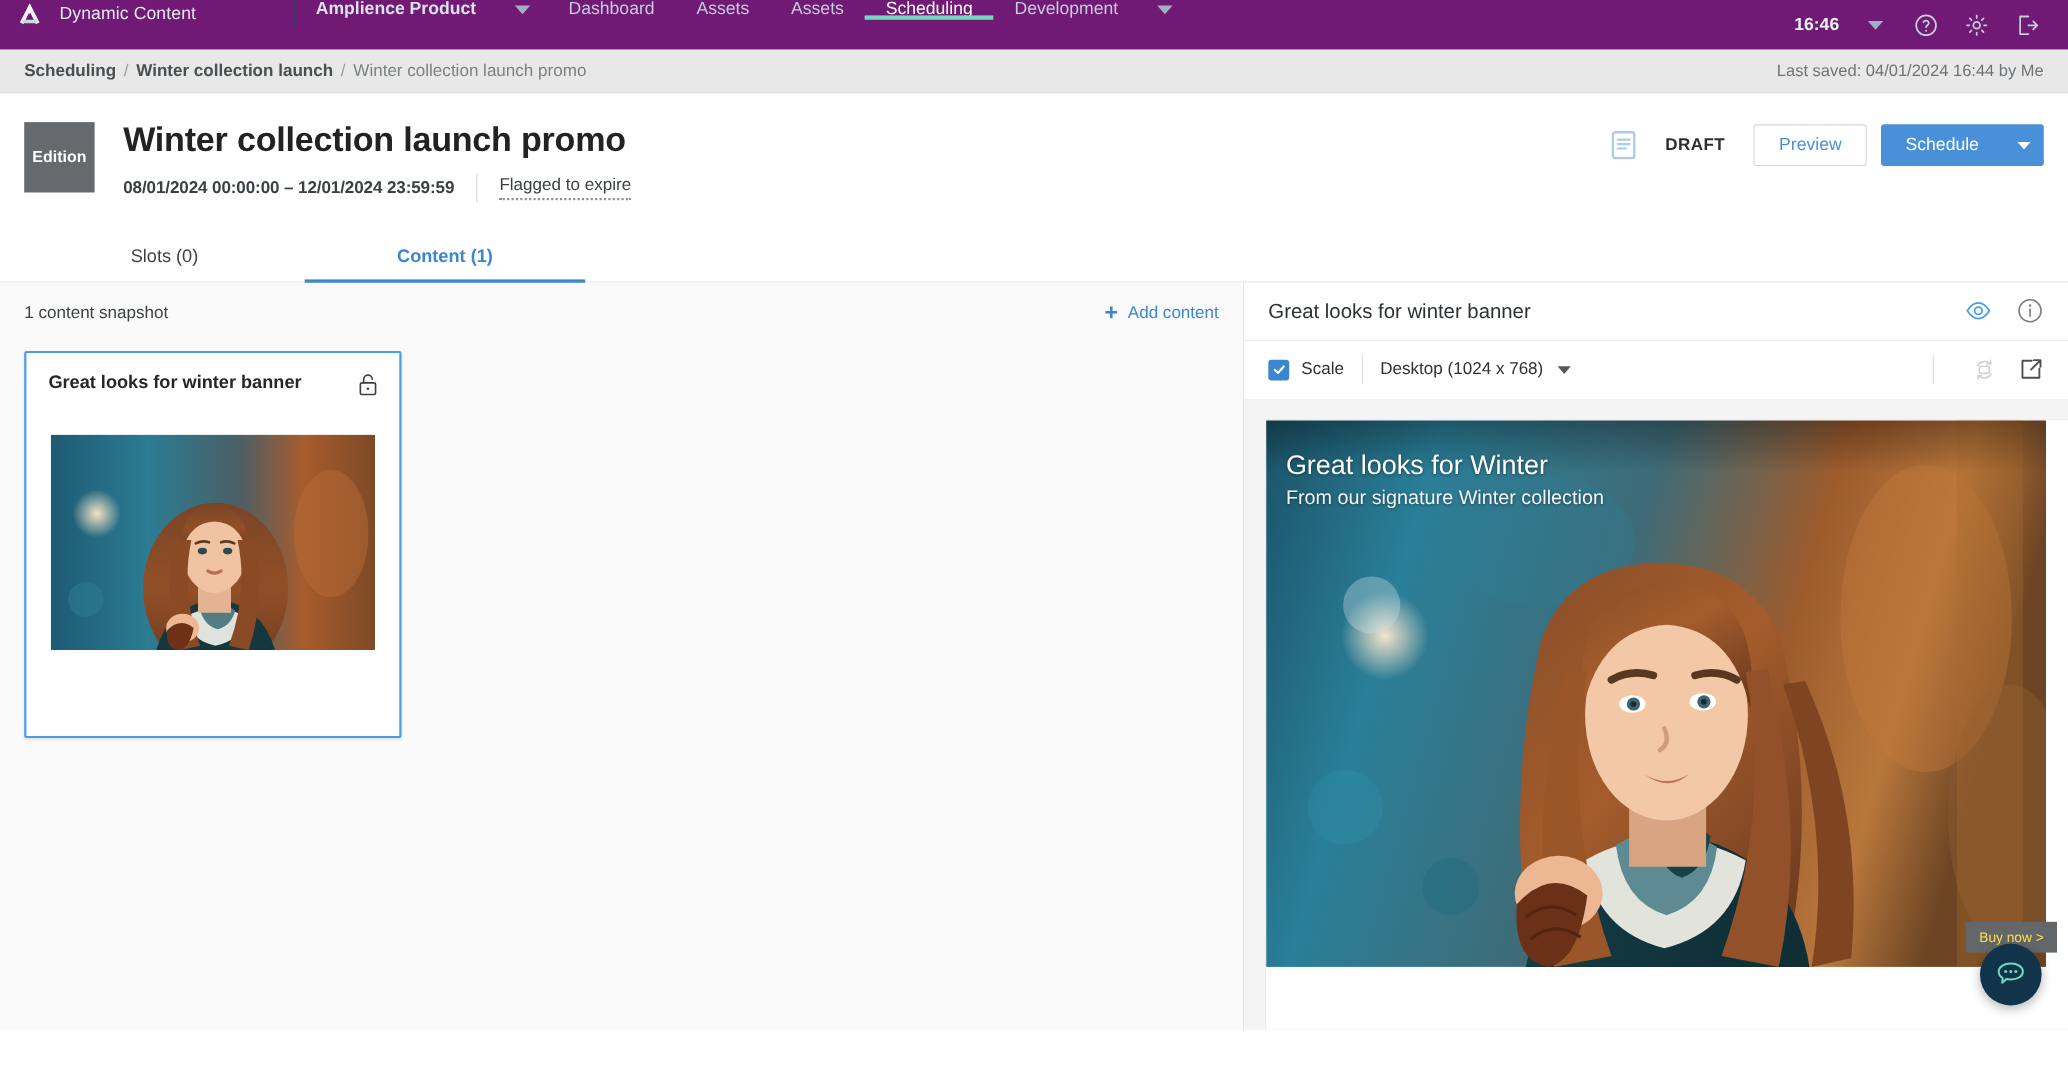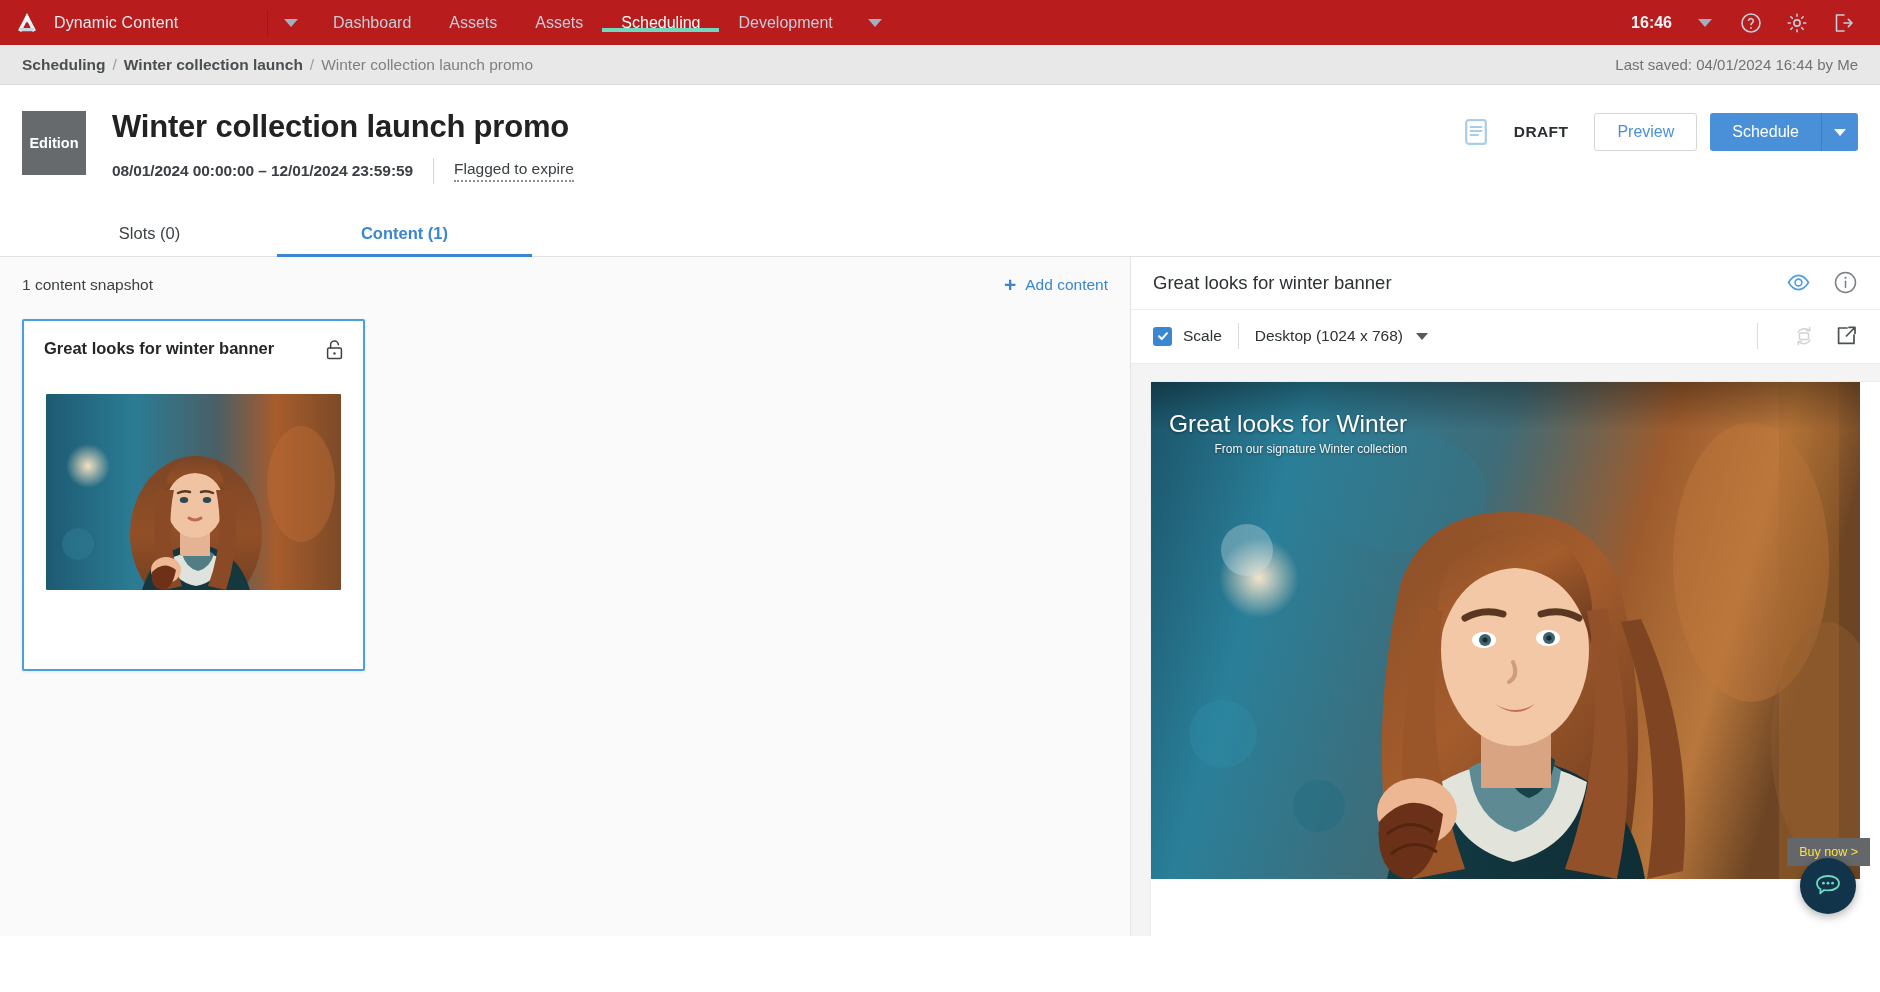--- a/index.html
+++ b/index.html
@@ -6,23 +6,23 @@
   html, body {
     width: 1880px; height: 992px;
     font-family: "Liberation Sans", sans-serif;
     background: #ffffff;
     overflow: hidden;
   }
 
   
   .topnav {
     height: 45px;
-    background: #b91c1c;
+    background: #701a75;
     display: flex;
-    align-items: center;
+    align-items: flex-start;
     color: #d6dde3;
     font-size: 16px;
     position: relative;
   }
   .brand {
     display: flex; align-items: center; gap: 14px;
     padding: 0 18px 0 14px;
     border-right: 1px solid #2d4457;
     min-width: 268px;
   }
@@ -275,23 +275,22 @@
     position: relative;
     width: 100%; height: 497px;
     overflow: hidden;
   }
   .banner-text { position: absolute; left: 18px; top: 28px; z-index: 4; }
   .banner-h {
     color: #fff; font-size: 24.5px; font-weight: normal;
     text-shadow: 0 1px 3px rgba(0,0,0,.45);
   }
   .banner-sub {
-    color: #f2f5f7; font-size: 12px; margin-top: 4px;
+    color: #f2f5f7; font-size: 18px; margin-top: 4px;
     text-shadow: 0 1px 3px rgba(0,0,0,.45);
-    text-align: right;
   }
   .buy-btn {
     position: absolute; right: 13px; bottom: 13px; z-index: 5;
     background: #63676a; color: #fde047;
     font-size: 12.5px;
     padding: 7px 12px;
     cursor: pointer;
   }
   .chat-fab {
     position: absolute; right: 24px; bottom: 22px;
@@ -311,20 +310,21 @@
       <svg class="logo" viewBox="0 0 32 32">
         <path d="M16 4 L27 25 L23 27 L16 13 L9 27 L5 25 Z" fill="#eef3f7"></path>
         <path d="M7 22 L25 22 L23 26 L9 26 Z" fill="#c9d6e0"></path>
         <path d="M16 4 L19 10 L16 16 L13 10 Z" fill="#ffffff"></path>
       </svg>
     </span>
     <span class="brand-label">Dynamic Content</span>
   </div>
 
   <div class="nav-items">
+    <div class="nav-item bold">Amplience Product</div>
     <div class="nav-caret">
       <span class="caret"></span>
     </div>
     <div class="nav-item">Dashboard</div>
     <div class="nav-item">Assets</div>
     <div class="nav-item">Assets</div>
     <div class="nav-item active">Scheduling</div>
     <div class="nav-item">Development</div>
     <div class="nav-caret">
       <span class="caret"></span>

